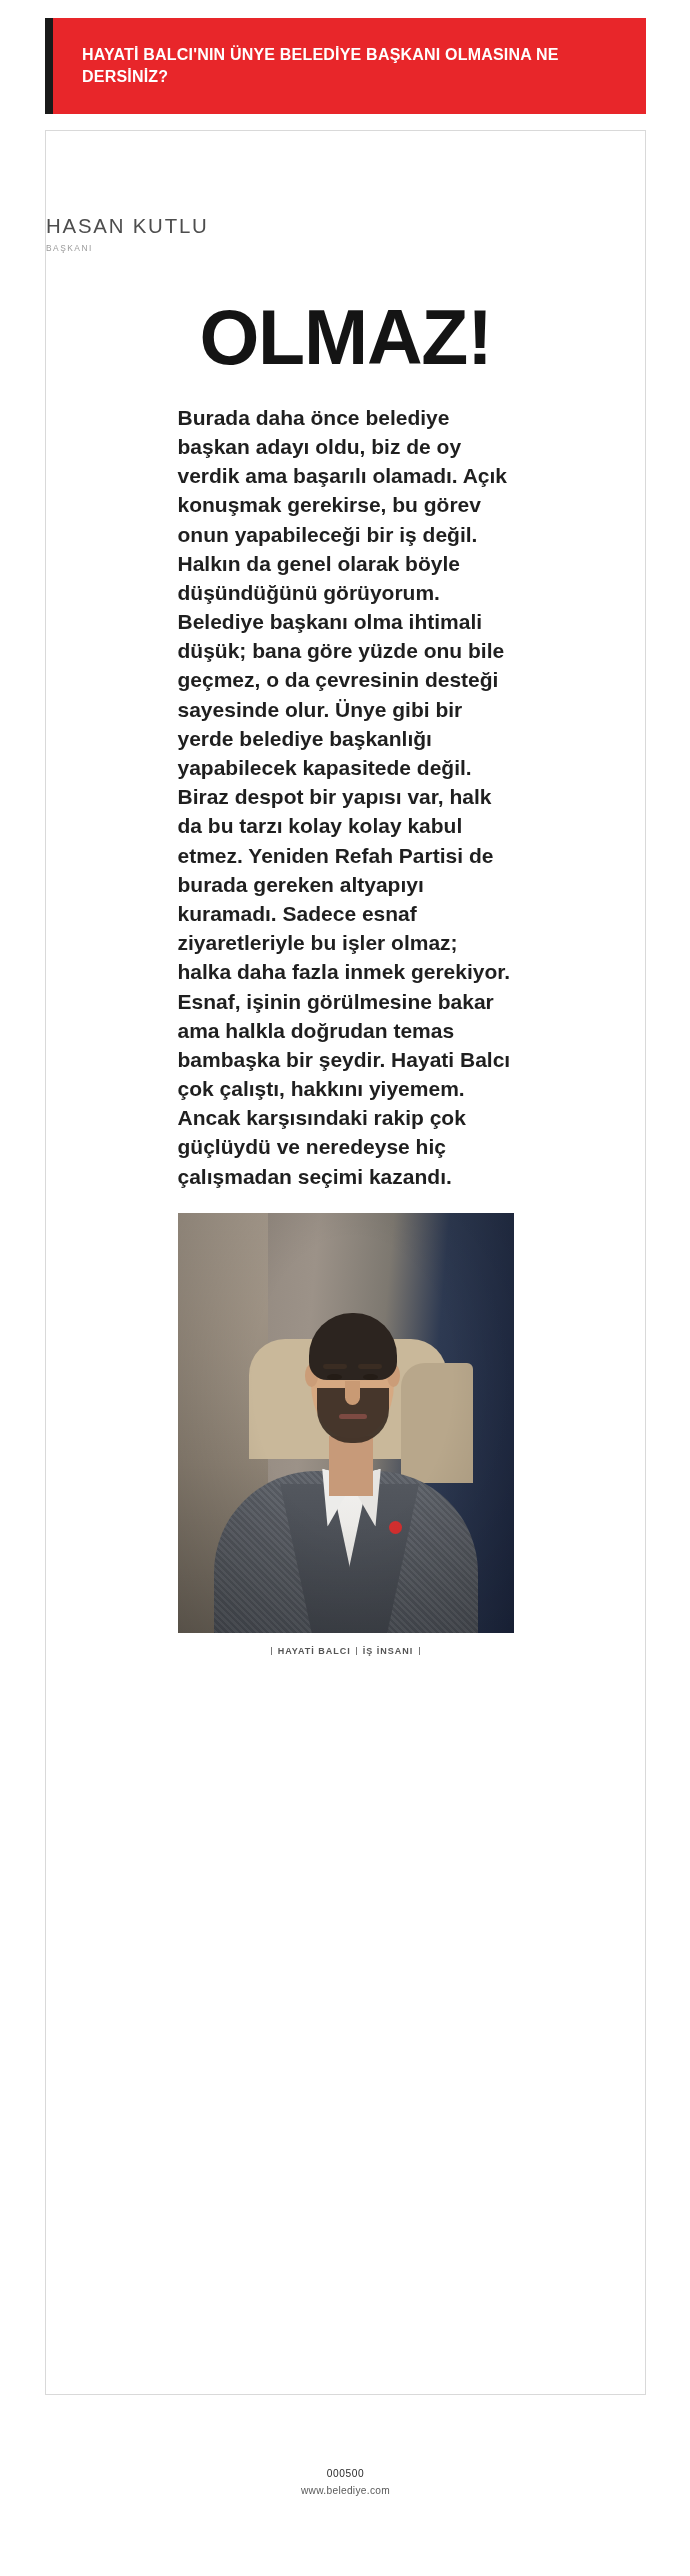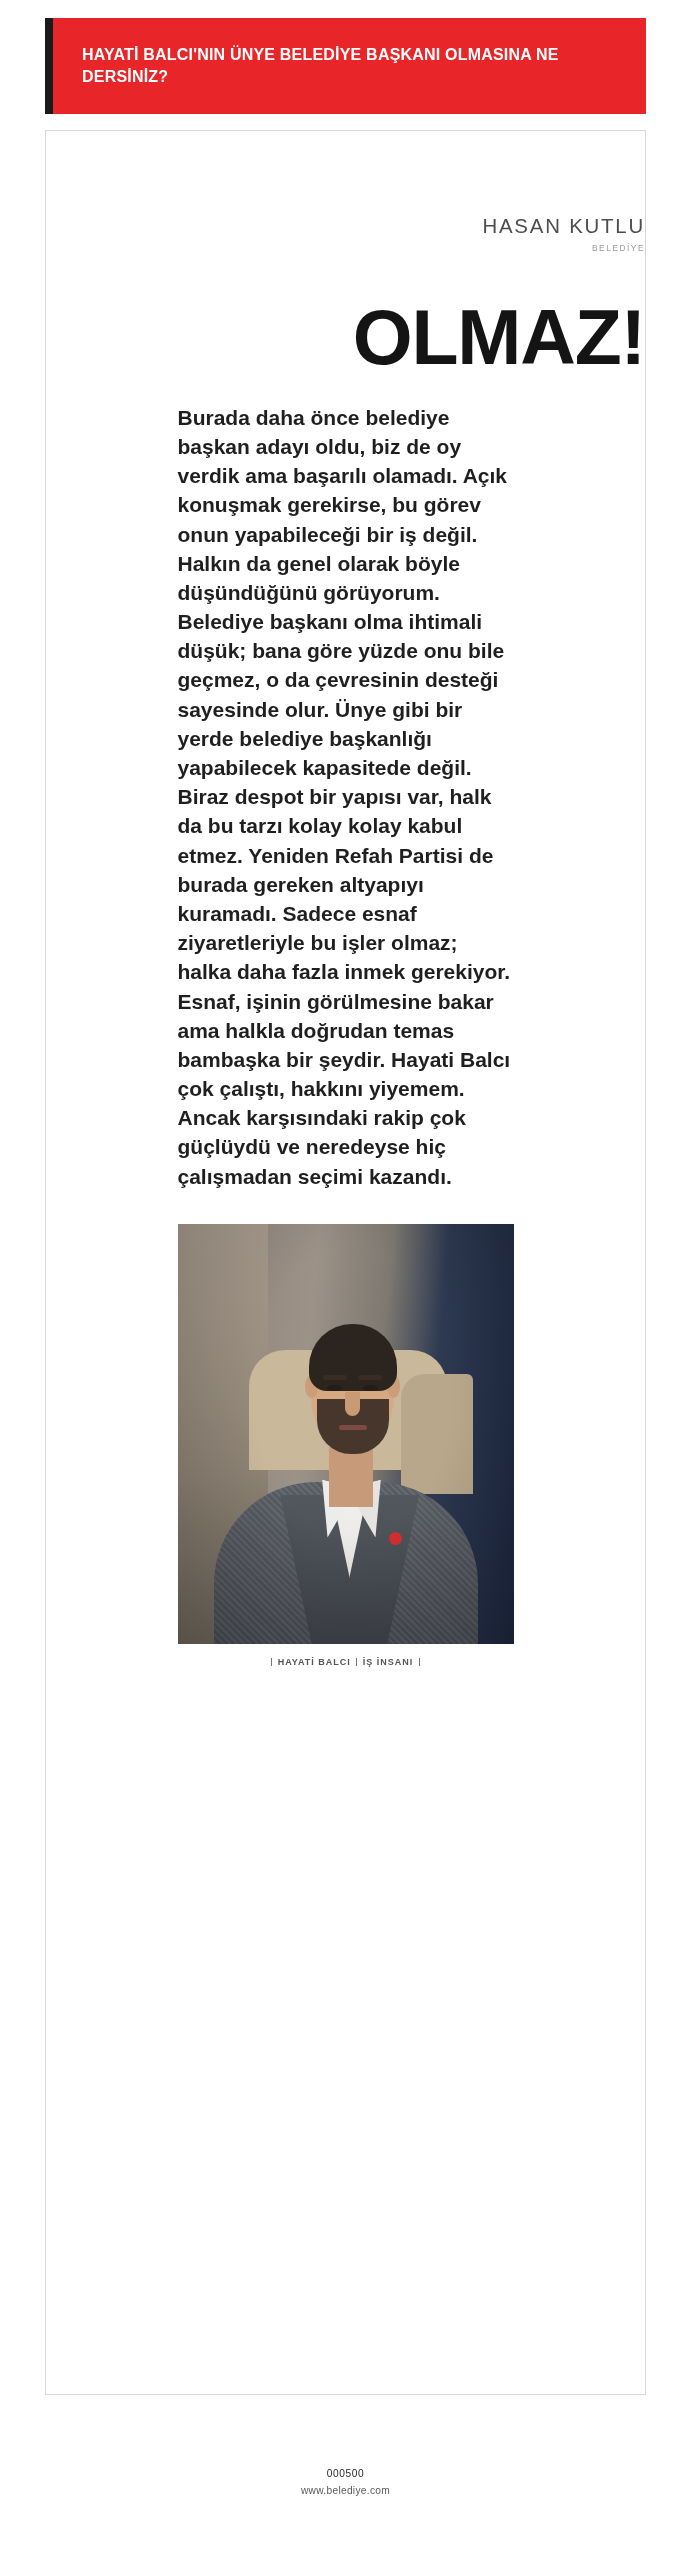--- a/index.html
+++ b/index.html
@@ -61,39 +61,39 @@
     top: 130px;
     width: 601px;
     height: 2265px;
     background: #ffffff;
     border: 0.6px solid #d9d9d9;
     box-sizing: border-box;
   }
 
   .byline {
     margin-top: 84px;
-    text-align: right;
+    text-align: left;
   }
   .byline-name {
     font-size: 20.4px;
     letter-spacing: 1.8px;
     color: #4d4d4d;
     font-weight: normal;
   }
   .byline-role {
     margin-top: 5.4px;
     font-size: 8.4px;
     letter-spacing: 1.5px;
     color: #9a9a9a;
     font-weight: normal;
   }
 
   .headline {
     margin-top: 46px;
-    text-align: right;
+    text-align: center;
     font-size: 77px;
     line-height: 1;
     font-weight: bold;
     color: #141414;
     letter-spacing: -1.2px;
   }
 
   .body-wrap {
     margin: 26.4px auto 0 auto;
     width: 336px;
@@ -101,21 +101,21 @@
   .body-text {
     font-size: 21px;
     line-height: 1.39;
     color: #1f1f1f;
     text-align: left;
     font-weight: bold;
   }
 
   
   .photo-wrap {
-    margin: 33px auto 0 auto;
+    margin: 22px auto 0 auto;
     width: 336px;
   }
   .photo {
     width: 336px;
     height: 420px;
     position: relative;
     overflow: hidden;
     background: #6f6a63;
   }
   
@@ -322,21 +322,21 @@
 
   <div class="header-band">
     <div class="header-accent"></div>
     <div class="header-text">HAYATİ BALCI'NIN ÜNYE BELEDİYE BAŞKANI OLMASINA NE DERSİNİZ?</div>
   </div>
 
   <div class="card">
 
     <div class="byline">
       <div class="byline-name">HASAN KUTLU</div>
-      <div class="byline-role">BELEDİYE</div>
+      <div class="byline-role">BAŞKANI</div>
     </div>
 
     <div class="headline">OLMAZ!</div>
 
     <div class="body-wrap">
       <div class="body-text">Burada daha önce belediye başkan adayı oldu, biz de oy verdik ama başarılı olamadı. Açık konuşmak gerekirse, bu görev onun yapabileceği bir iş değil. Halkın da genel olarak böyle düşündüğünü görüyorum. Belediye başkanı olma ihtimali düşük; bana göre yüzde onu bile geçmez, o da çevresinin desteği sayesinde olur. Ünye gibi bir yerde belediye başkanlığı yapabilecek kapasitede değil. Biraz despot bir yapısı var, halk da bu tarzı kolay kolay kabul etmez. Yeniden Refah Partisi de burada gereken altyapıyı kuramadı. Sadece esnaf ziyaretleriyle bu işler olmaz; halka daha fazla inmek gerekiyor. Esnaf, işinin görülmesine bakar ama halkla doğrudan temas bambaşka bir şeydir. Hayati Balcı çok çalıştı, hakkını yiyemem. Ancak karşısındaki rakip çok güçlüydü ve neredeyse hiç çalışmadan seçimi kazandı.</div>
     </div>
 
     <div class="photo-wrap">
       <div class="photo">

